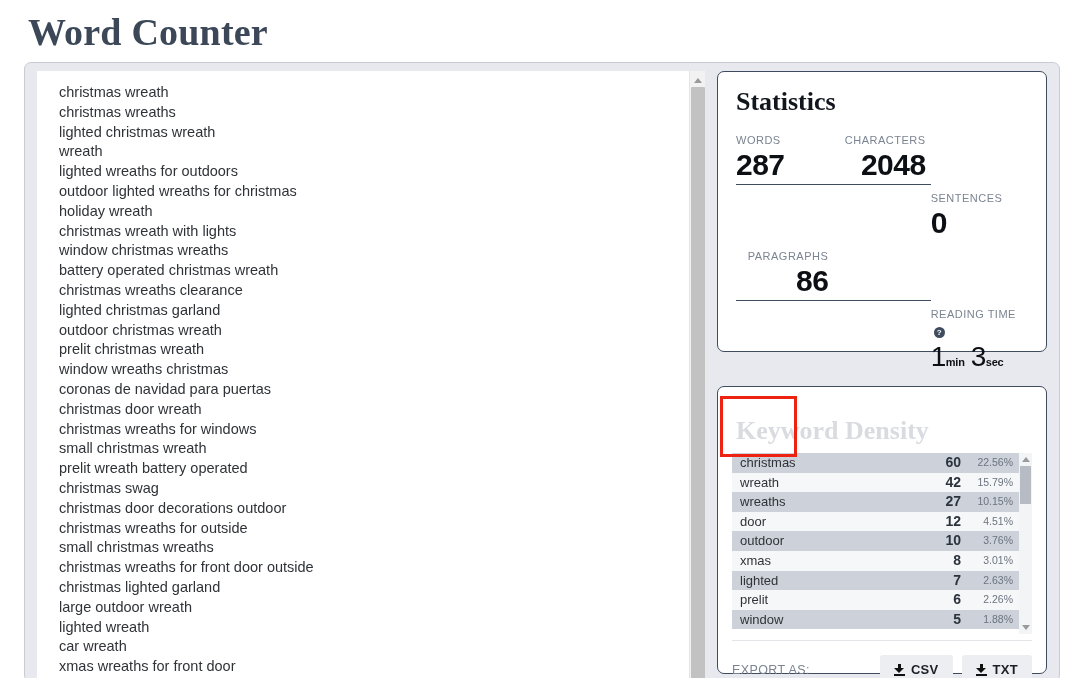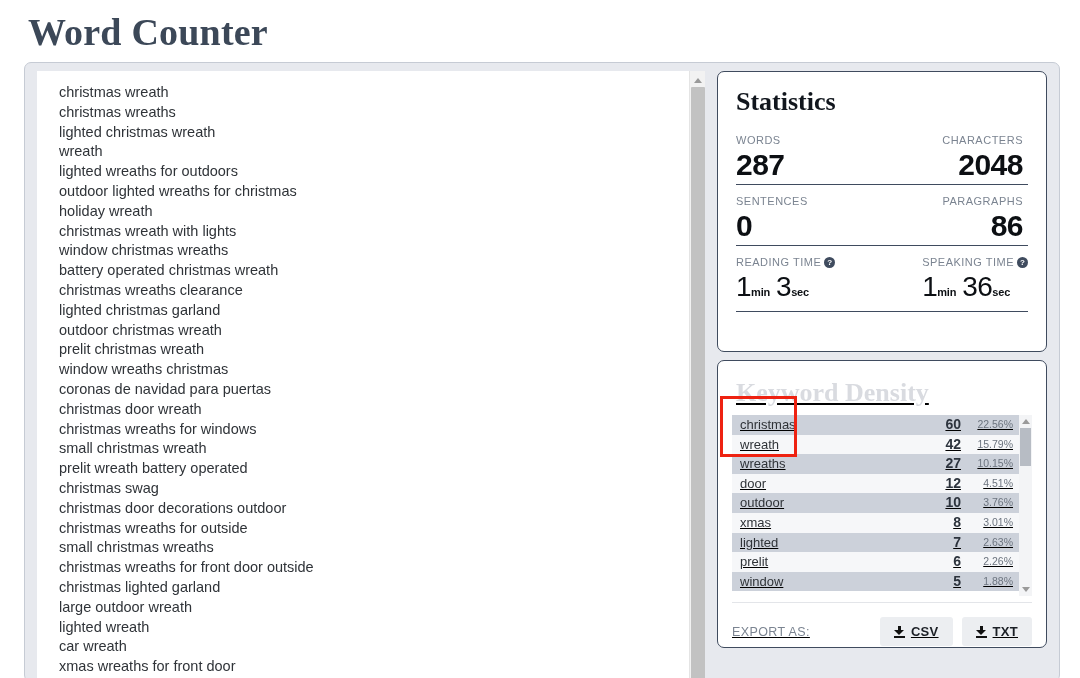--- a/index.html
+++ b/index.html
@@ -134,21 +134,21 @@
     font-family: "Liberation Serif", serif;
     font-size: 26px;
     font-weight: bold;
     color: #11161d;
     line-height: 32px;
     margin-bottom: 6px;
   }
 
   .stats-grid {
     display: grid;
-    grid-template-columns: 1fr;
+    grid-template-columns: 1fr 1fr 1fr;
   }
 
   .stat-cell { padding-top: 6px; }
   .stat-cell.right { text-align: right; padding-right: 5px; }
 
   .stat-label {
     font-size: 11px;
     color: #7b8491;
     letter-spacing: 0.5px;
     line-height: 14px;
@@ -199,25 +199,24 @@
   }
   .time-unit {
     font-size: 11px;
     font-weight: bold;
     letter-spacing: -0.2px;
   }
   .time-gap { display: inline-block; width: 6px; }
 
   
   .panel-keywords {
-    margin-top: 8px;
+    margin-top: 34px;
     height: 288px;
-    padding: 16px 14px 14px 14px;
-    position: relative;
-    text-decoration: underline;
+    padding: 28px 14px 14px 14px;
+    position: relative;
   }
 
   .kd-title {
     font-family: "Liberation Serif", serif;
     font-size: 26px;
     font-weight: bold;
     color: #d9dbe0;
     line-height: 32px;
     margin-bottom: 6px;
     padding-left: 4px;

